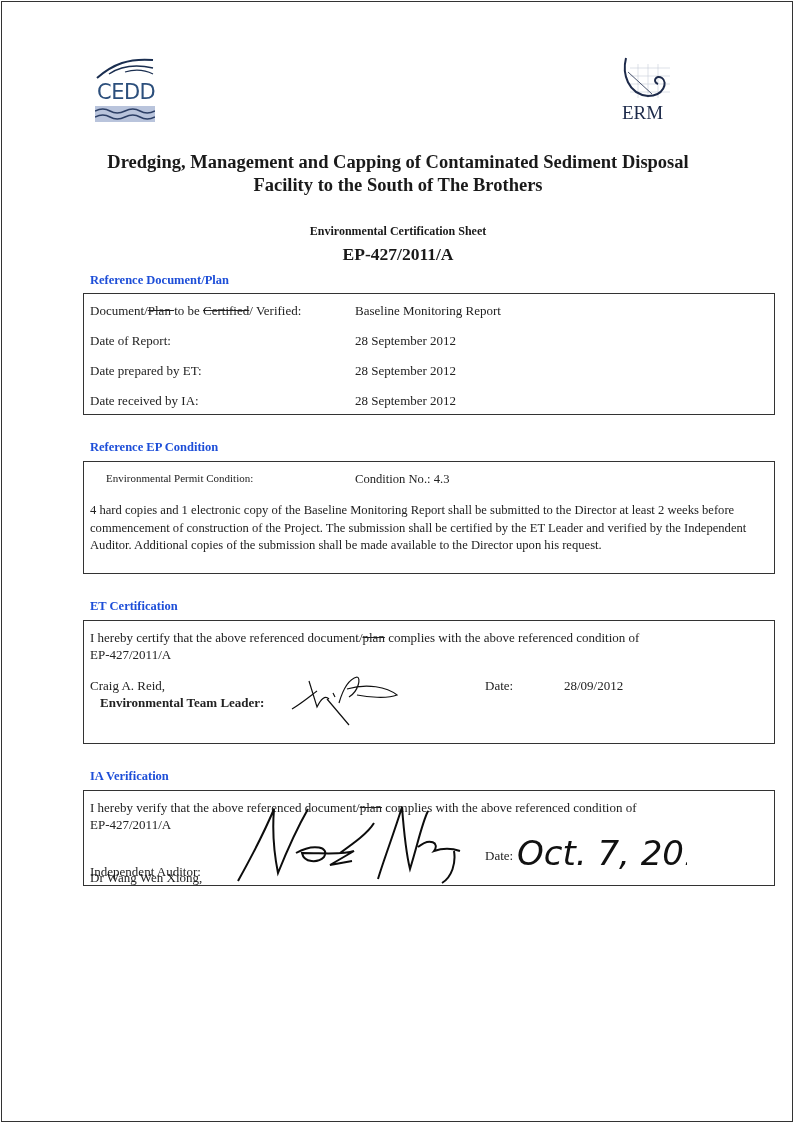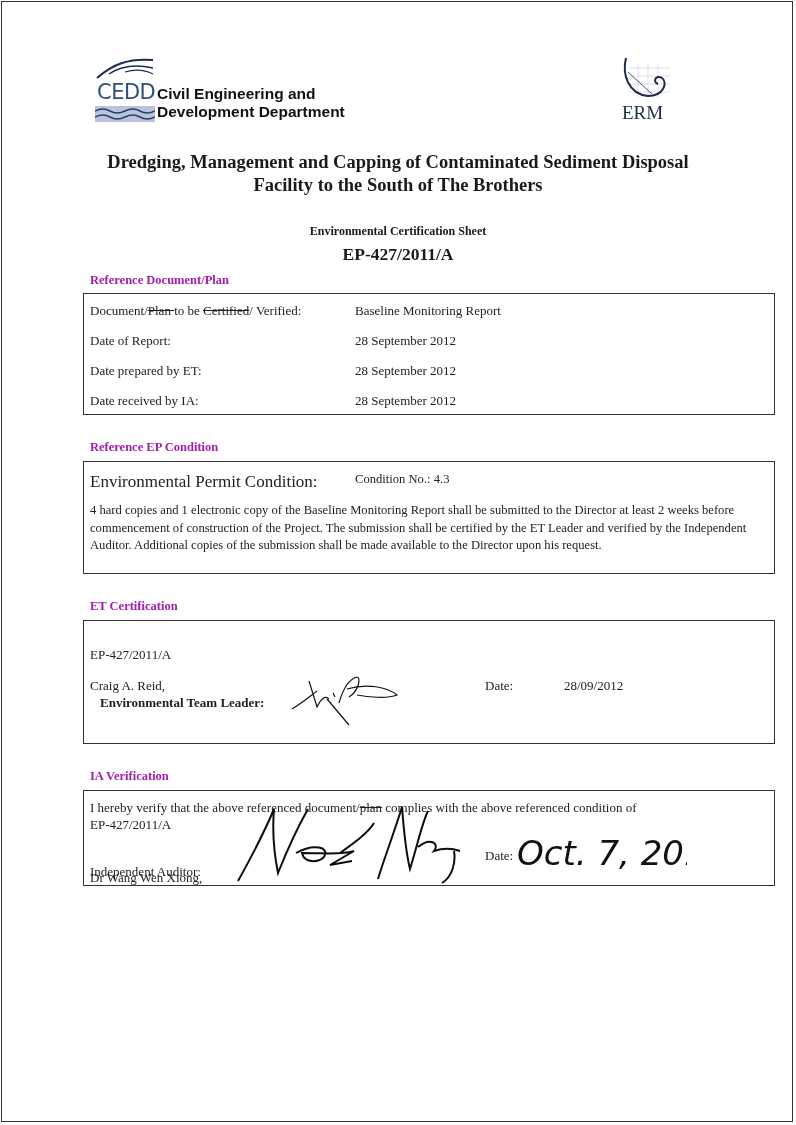--- a/index.html
+++ b/index.html
@@ -7,43 +7,39 @@
   .frame{position:absolute;left:1px;top:1px;width:792px;height:1121px;border:1px solid #333;box-sizing:border-box;}
   .logo-cedd{position:absolute;left:95px;top:52px;width:270px;height:75px;}
   .cedd-chinese{position:absolute;left:62px;top:2px;font-family:"DejaVu Sans",sans-serif;font-size:19px;letter-spacing:2px;color:#111;}
   .cedd-abbr{position:absolute;left:2px;top:28px;font-family:"DejaVu Sans",sans-serif;font-size:21px;color:#2c4f7c;letter-spacing:-0.5px;}
   .cedd-name{position:absolute;left:62px;top:33px;font-family:"Liberation Sans",sans-serif;font-weight:bold;font-size:15.5px;line-height:18px;color:#111;}
   .cedd-swoosh{position:absolute;left:0;top:0;}
   .cedd-waves{position:absolute;left:0;top:54px;}
   .logo-erm{position:absolute;left:618px;top:54px;width:60px;height:70px;}
   .erm-text{position:absolute;left:4px;top:48px;font-family:"Liberation Serif",serif;font-size:19px;color:#1d2a4a;}
   .title{position:absolute;left:0;width:796px;text-align:center;font-weight:bold;font-size:18.5px;line-height:23px;color:#1a1a1a;}
-  .section-label{position:absolute;left:90px;font-weight:bold;font-size:12.5px;color:#a21caf;}
+  .section-label{position:absolute;left:90px;font-weight:bold;font-size:12.5px;color:#1d4ed8;}
   .box{position:absolute;left:83px;width:692px;border:1.2px solid #333;box-sizing:border-box;}
   .row{position:absolute;font-size:13px;color:#222;}
   .strike{text-decoration:line-through;}
   .para{position:absolute;left:6px;right:10px;font-size:12.6px;line-height:17.5px;color:#222;font-family:"Liberation Serif",serif;}
   .sig{position:absolute;}
 </style>
 </head>
 <body>
 
 <div class="frame"></div>
 
 <div class="logo-cedd">
   <svg class="cedd-swoosh" width="62" height="30" viewBox="0 0 62 30">
     <path d="M2 26 C 18 12, 34 6, 58 8" stroke="#1a2e50" stroke-width="2" fill="none"></path>
     <path d="M14 22 C 26 14, 40 12, 58 16" stroke="#1a2e50" stroke-width="1.5" fill="none"></path>
     <path d="M30 20 C 40 17, 50 18, 58 22" stroke="#1a2e50" stroke-width="1.2" fill="none"></path>
   </svg>
   <span class="cedd-abbr">CEDD</span>
-  <div class="cedd-name">
-    <div>Civil Engineering and</div>
-    <div>Development Department</div>
-  </div>
   <svg class="cedd-waves" width="60" height="16" viewBox="0 0 60 16">
     <rect x="0" y="0" width="60" height="16" fill="#b9c4dc"></rect>
     <path d="M0 5 Q 8 1, 15 5 T 30 5 T 45 5 T 60 5" stroke="#2c3f66" stroke-width="1.5" fill="none"></path>
     <path d="M0 11 Q 8 7, 15 11 T 30 11 T 45 11 T 60 11" stroke="#2c3f66" stroke-width="1.5" fill="none"></path>
   </svg>
 </div>
 
 <div class="logo-erm">
   <svg width="56" height="48" viewBox="0 0 56 48">
     <g stroke="#c8ccd8" stroke-width="0.6">
@@ -78,27 +74,30 @@
 
   <div class="row" style="left:6px;top:69px;">Date prepared by  ET:</div>
   <div class="row" style="left:271px;top:69px;">28 September 2012</div>
 
   <div class="row" style="left:6px;top:99px;">Date received by IA:</div>
   <div class="row" style="left:271px;top:99px;">28 September 2012</div>
 </div>
 
 <div class="section-label" style="top:440px;">Reference EP Condition</div>
 <div class="box" style="top:461px;height:113px;">
-  <div class="row" style="left:6px;top:10px;font-size:17px;text-align:center;">Environmental Permit Condition:</div>
+  <div class="row" style="left:22px;top:10px;font-size:11px;text-align:center;">Environmental Permit Condition:</div>
   <div class="row" style="left:271px;top:10px;font-size:12.6px;">Condition No.:  4.3</div>
   <div class="para" style="top:40px;">4 hard copies and 1 electronic copy of the Baseline Monitoring Report shall be submitted to the Director at least 2 weeks before commencement of construction of the Project. The submission shall be certified by the ET Leader and verified by the Independent Auditor. Additional copies of the submission shall be made available to the Director upon his request.</div>
 </div>
 
 <div class="section-label" style="top:599px;">ET Certification</div>
 <div class="box" style="top:620px;height:124px;">
+  <div class="row" style="left:6px;top:9px;">
+    <span>I hereby certify that the above referenced document/</span><span class="strike">plan</span><span> complies with the above referenced condition of</span>
+  </div>
   <div class="row" style="left:6px;top:26px;">EP-427/2011/A</div>
   <div class="row" style="left:6px;top:57px;">Craig A. Reid,</div>
   <div class="row" style="left:16px;top:74px;font-weight:bold;">Environmental Team Leader:</div>
   <svg class="sig" style="left:203px;top:48px;" width="130" height="58" viewBox="0 0 130 58">
     <path d="M5 40 C 15 34, 22 28, 30 22 M22 12 L 30 38 C 34 30, 38 26, 42 30 M46 24 L48 28 M52 34 C 56 20, 62 10, 70 8 C 74 8, 72 22, 62 28 M60 20 C 80 14, 100 18, 110 26 C 100 30, 80 28, 70 26 M40 30 L 62 56" stroke="#111" stroke-width="1.2" fill="none"></path>
   </svg>
   <div class="row" style="left:401px;top:57px;">Date:</div>
   <div class="row" style="left:480px;top:57px;">28/09/2012</div>
 </div>
 

